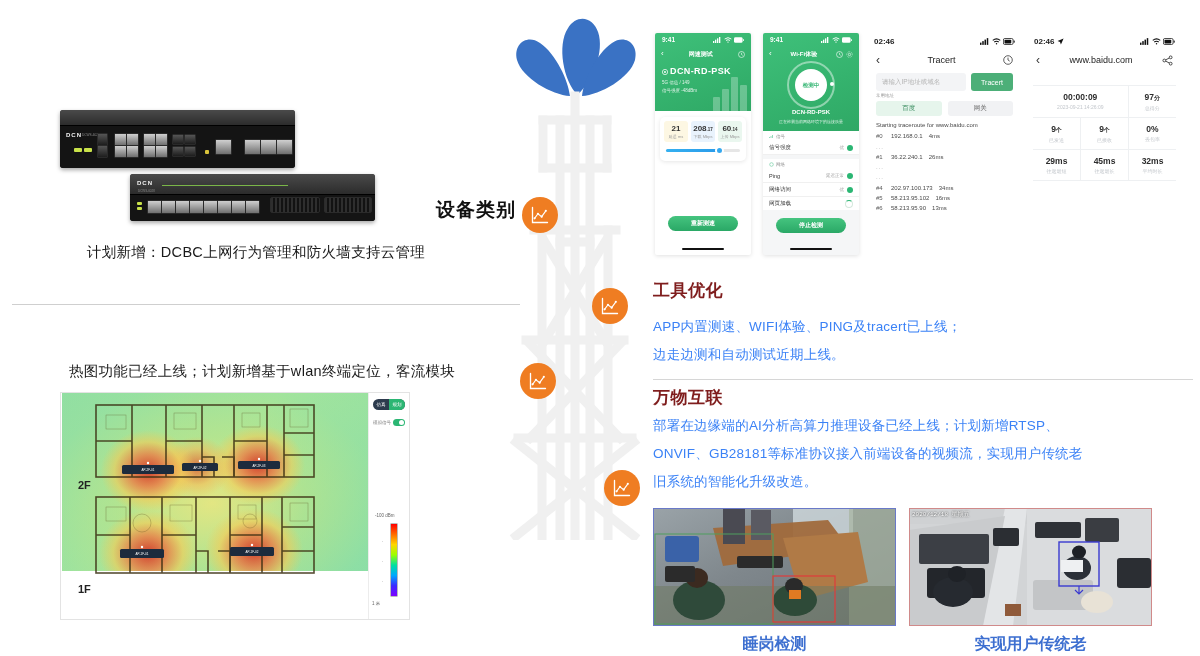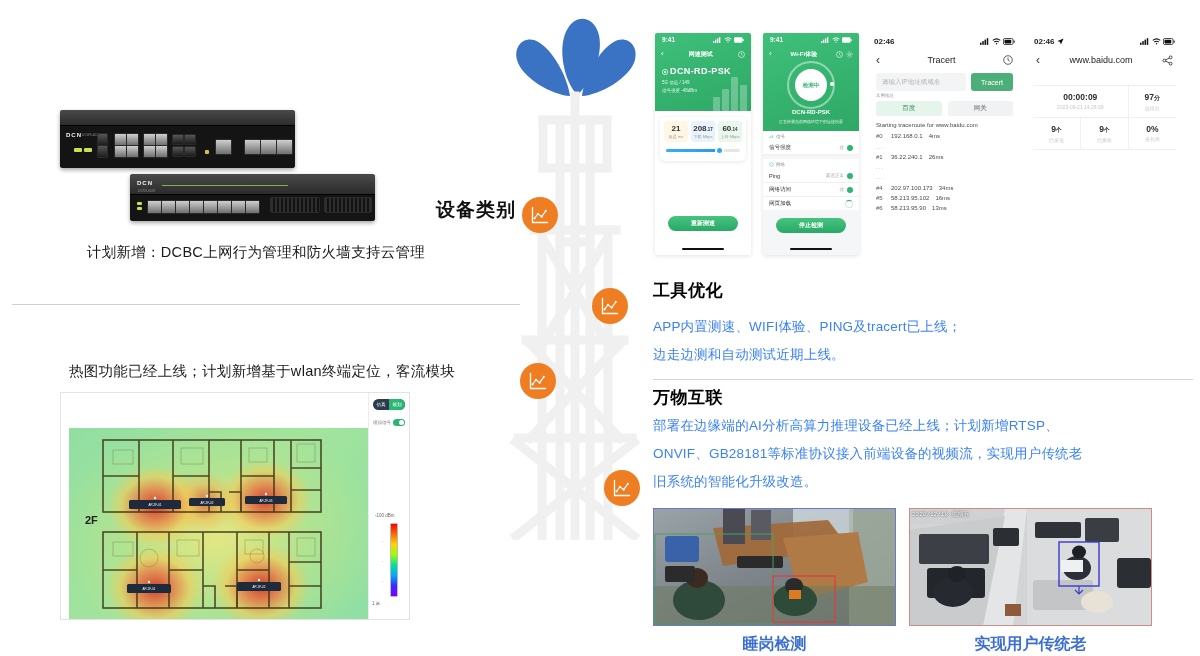--- a/index.html
+++ b/index.html
@@ -50,30 +50,29 @@
     border:1px solid #2a2a2a;border-radius:1px;}
   .port.dark{background:linear-gradient(180deg,#555,#1d1d1d);}
   .led{position:absolute;background:#c9e24a;border-radius:1px;}
   .vent{position:absolute;background:repeating-linear-gradient(90deg,#2e2e2e 0 2px,#121212 2px 4px);
     border:1px solid #2b2b2b;border-radius:2px;}
   .greenline{position:absolute;background:#7ab648;height:1px;}
 
   
   .heat{position:absolute;left:60px;top:392px;width:348px;height:226px;
     background:#fff;border:1px solid #e3e3e3;overflow:hidden;}
-  .heat-canvas{position:absolute;left:8px;top:0;width:308px;height:226px;
+  .heat-canvas{position:absolute;left:1px;top:0;width:308px;height:178px;
     background:
       radial-gradient(ellipse 58px 50px at 86px 78px, rgba(214,38,30,.85) 0%, rgba(240,110,60,.72) 32%, rgba(250,200,80,.55) 58%, rgba(180,226,120,0) 82%),
       radial-gradient(ellipse 40px 36px at 135px 74px, rgba(222,70,40,.7) 0%, rgba(248,180,80,.5) 50%, rgba(180,226,120,0) 85%),
       radial-gradient(ellipse 56px 48px at 196px 72px, rgba(214,38,30,.85) 0%, rgba(240,110,60,.7) 32%, rgba(250,200,80,.5) 60%, rgba(180,226,120,0) 84%),
       radial-gradient(ellipse 60px 52px at 86px 160px, rgba(214,38,30,.85) 0%, rgba(240,110,60,.72) 32%, rgba(250,200,80,.55) 58%, rgba(180,226,120,0) 82%),
       radial-gradient(ellipse 60px 52px at 192px 158px, rgba(214,38,30,.85) 0%, rgba(240,110,60,.72) 32%, rgba(250,200,80,.55) 58%, rgba(180,226,120,0) 82%),
       radial-gradient(ellipse 170px 120px at 150px 110px, rgba(248,230,120,.75) 0%, rgba(190,226,130,.55) 55%, rgba(150,220,150,.35) 100%),
       linear-gradient(135deg,#8fe0a8,#a8e8a0 45%,#86dfae);
-    margin-top: 35px;
   }
   .floorplan{position:absolute;left:0;top:0;width:308px;height:226px;}
   .floor-lab{position:absolute;font-size:11px;font-weight:bold;color:#222;}
   .heat-side{position:absolute;right:0;top:0;width:40px;height:226px;background:#fff;
     border-left:1px solid #ececec;}
   .seg{position:absolute;left:4px;top:6px;width:32px;height:11px;border-radius:6px;
     background:#2d3b4e;display:flex;overflow:hidden;}
   .seg span{flex:1;font-size:4.5px;color:#fff;display:flex;align-items:center;justify-content:center;}
   .seg span.on{background:#2bb673;}
   .sw-row{position:absolute;left:4px;top:26px;width:32px;display:flex;align-items:center;
@@ -167,21 +166,21 @@
   .grid-stats{position:absolute;left:6px;right:6px;top:52px;border-top:1px solid #eef0f2;}
   .gs-row{display:flex;border-bottom:1px solid #eef0f2;}
   .gs-cell{flex:1;padding:6px 0 6px;text-align:center;border-right:1px solid #eef0f2;}
   .gs-cell:last-child{border-right:none;}
   .gs-cell.wide{flex:2;}
   .gs-v{font-size:8.5px;color:#2d2d2d;font-weight:bold;}
   .gs-v small{font-size:6px;}
   .gs-l{font-size:5px;color:#c3c7cc;margin-top:2px;}
 
   
-  .r-title{position:absolute;font-size:17px;font-weight:bold;color:#000000;letter-spacing:.5px;}
+  .r-title{position:absolute;font-size:17px;font-weight:bold;color:#7f1d1d;letter-spacing:.5px;}
   .r-body{position:absolute;font-size:13.5px;color:#3b82f6;line-height:28px;letter-spacing:.2px;}
   .r-rule{position:absolute;height:1px;background:#d6d6d6;}
 
   
   .photo{position:absolute;overflow:hidden;background:#6d6f6b;}
   .pcap{position:absolute;text-align:center;font-size:16px;font-weight:bold;color:#3d6fd0;}
   .ph-ts{position:absolute;left:3px;top:2px;font-size:6px;color:#fff;
     text-shadow:0 0 2px #000;font-family:"Liberation Mono",monospace;}
 </style>
 </head>
@@ -695,20 +694,34 @@
             </div>
             <div class="gs-cell">
               <div class="gs-v"><span>9</span><small>个</small></div>
               <div class="gs-l">已接收</div>
             </div>
             <div class="gs-cell">
               <div class="gs-v">0%</div>
               <div class="gs-l">丢包率</div>
             </div>
           </div>
+          <div class="gs-row">
+            <div class="gs-cell">
+              <div class="gs-v">29ms</div>
+              <div class="gs-l">往返最短</div>
+            </div>
+            <div class="gs-cell">
+              <div class="gs-v">45ms</div>
+              <div class="gs-l">往返最长</div>
+            </div>
+            <div class="gs-cell">
+              <div class="gs-v">32ms</div>
+              <div class="gs-l">平均时长</div>
+            </div>
+          </div>
         </div>
       </div>
     </div>
 
     <div class="r-title" style="left:8px;top:279px;">工具优化</div>
     <div class="r-body" style="left:8px;top:313px;width:540px;">
       <div><span>APP内置测速、WIFI体验、PING及tracert已上线；</span></div>
       <div>边走边测和自动测试近期上线。</div>
     </div>
 

